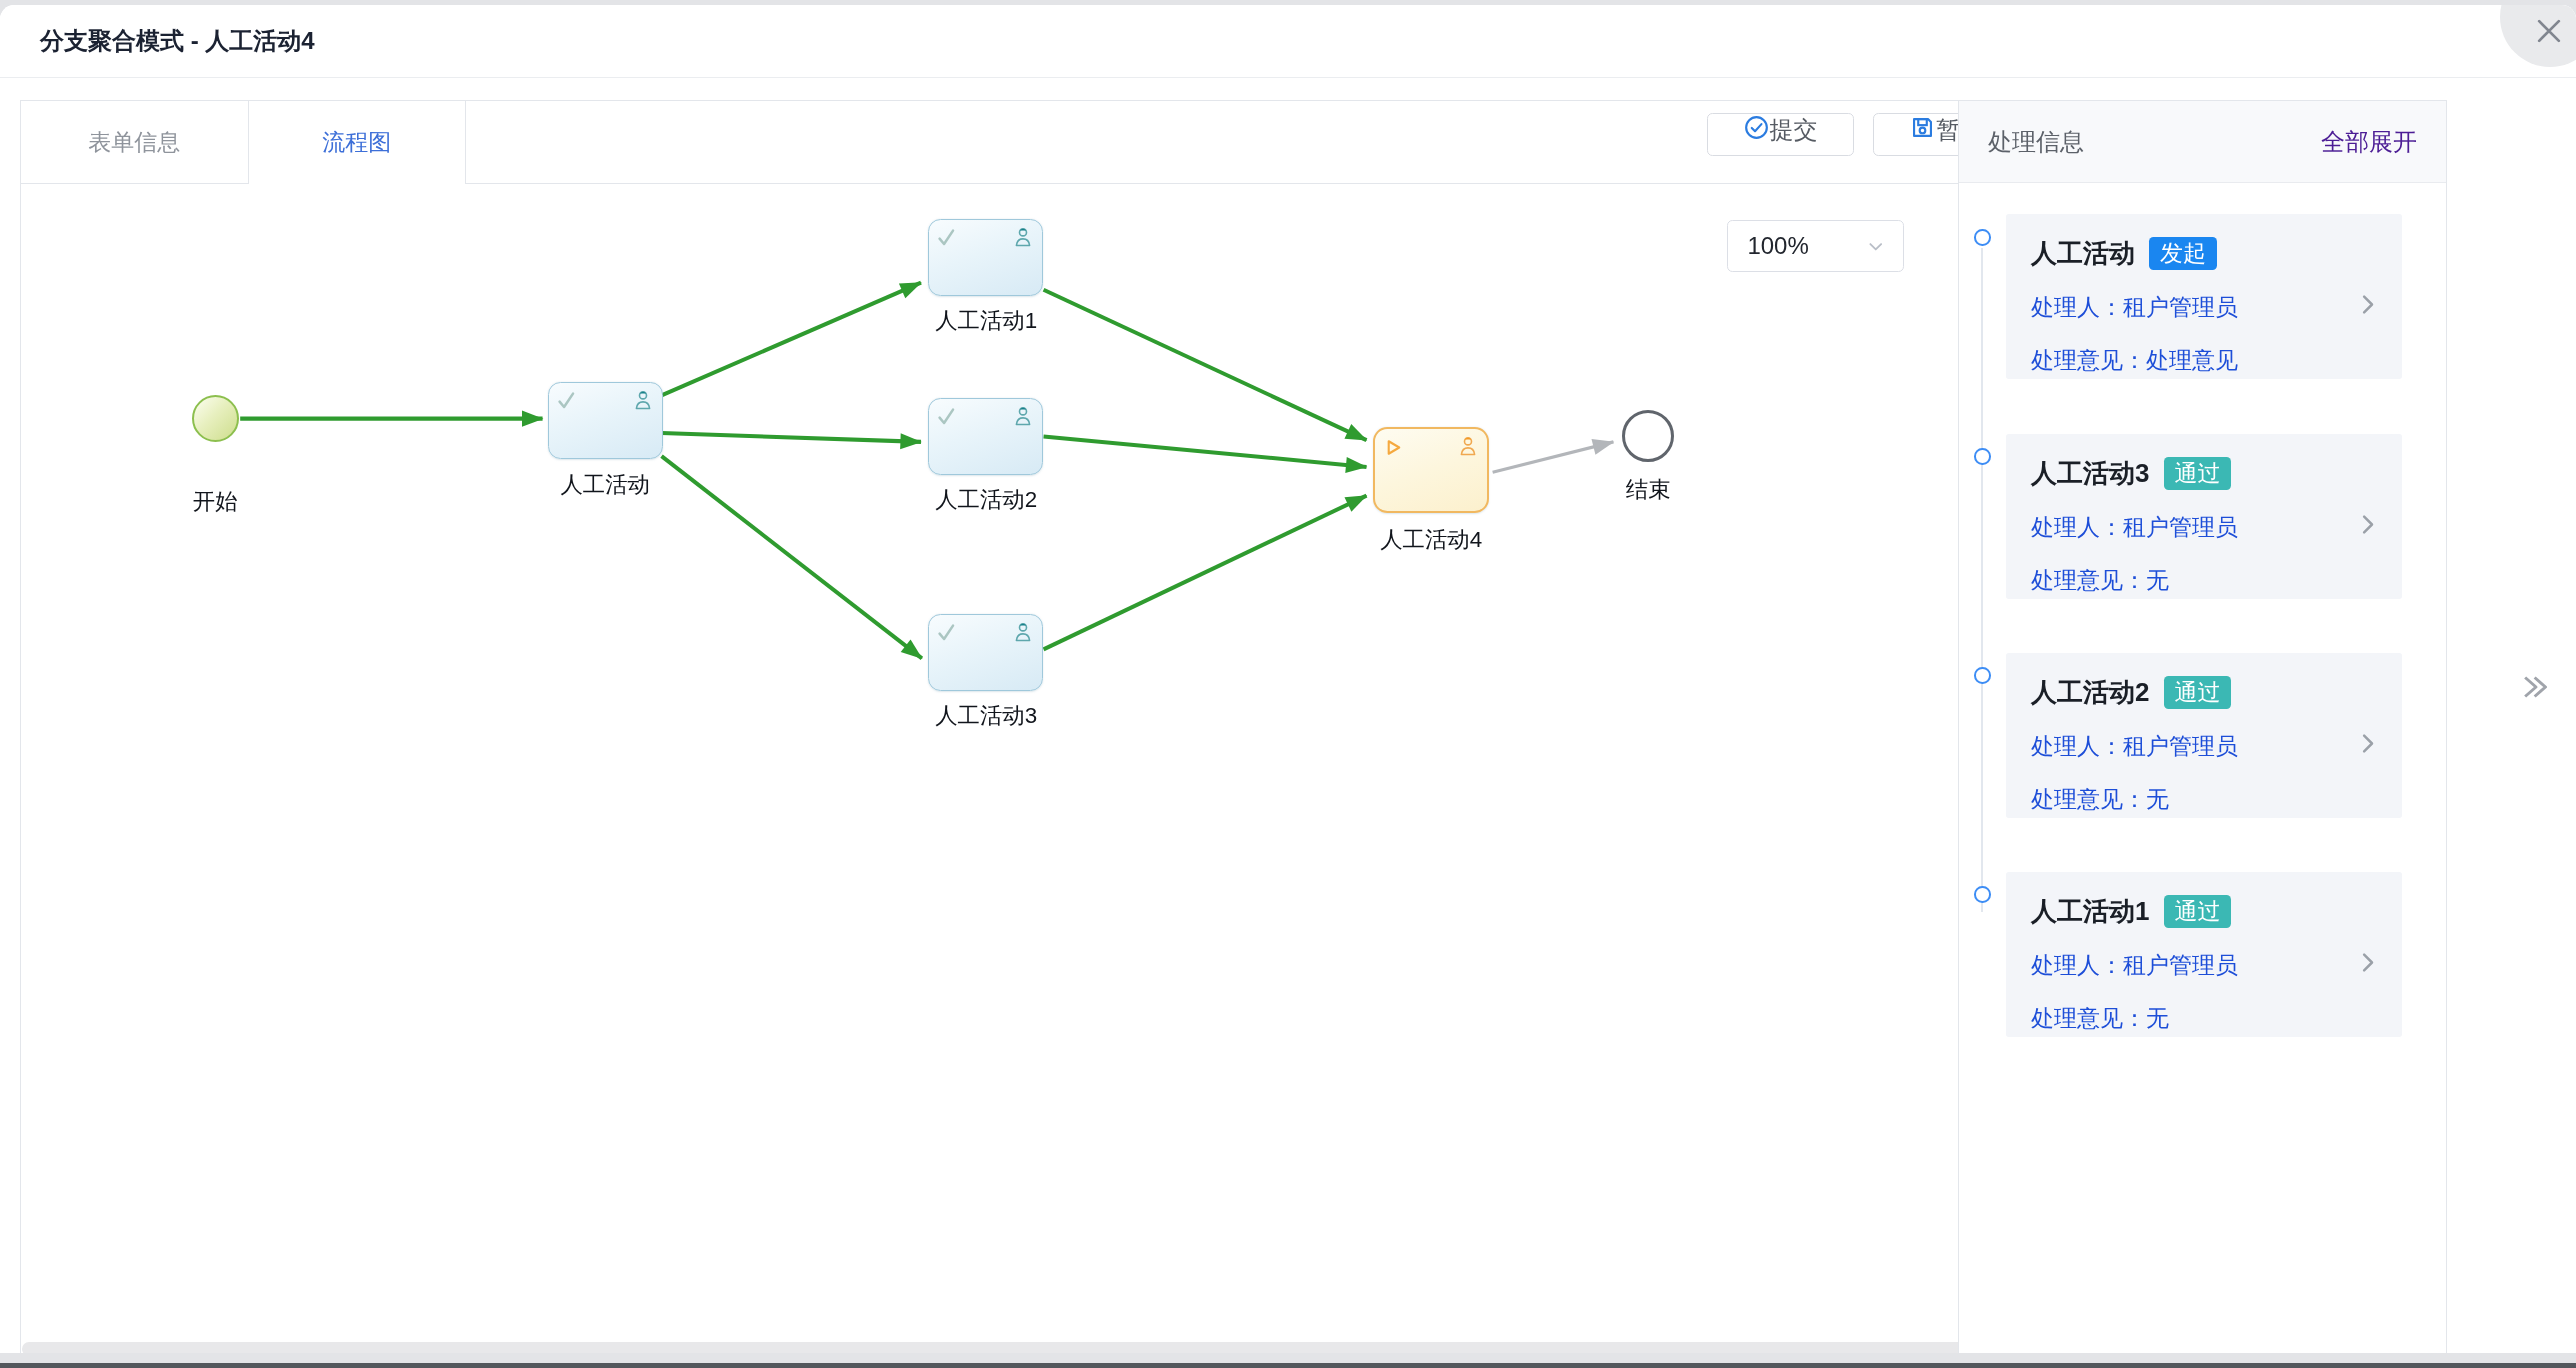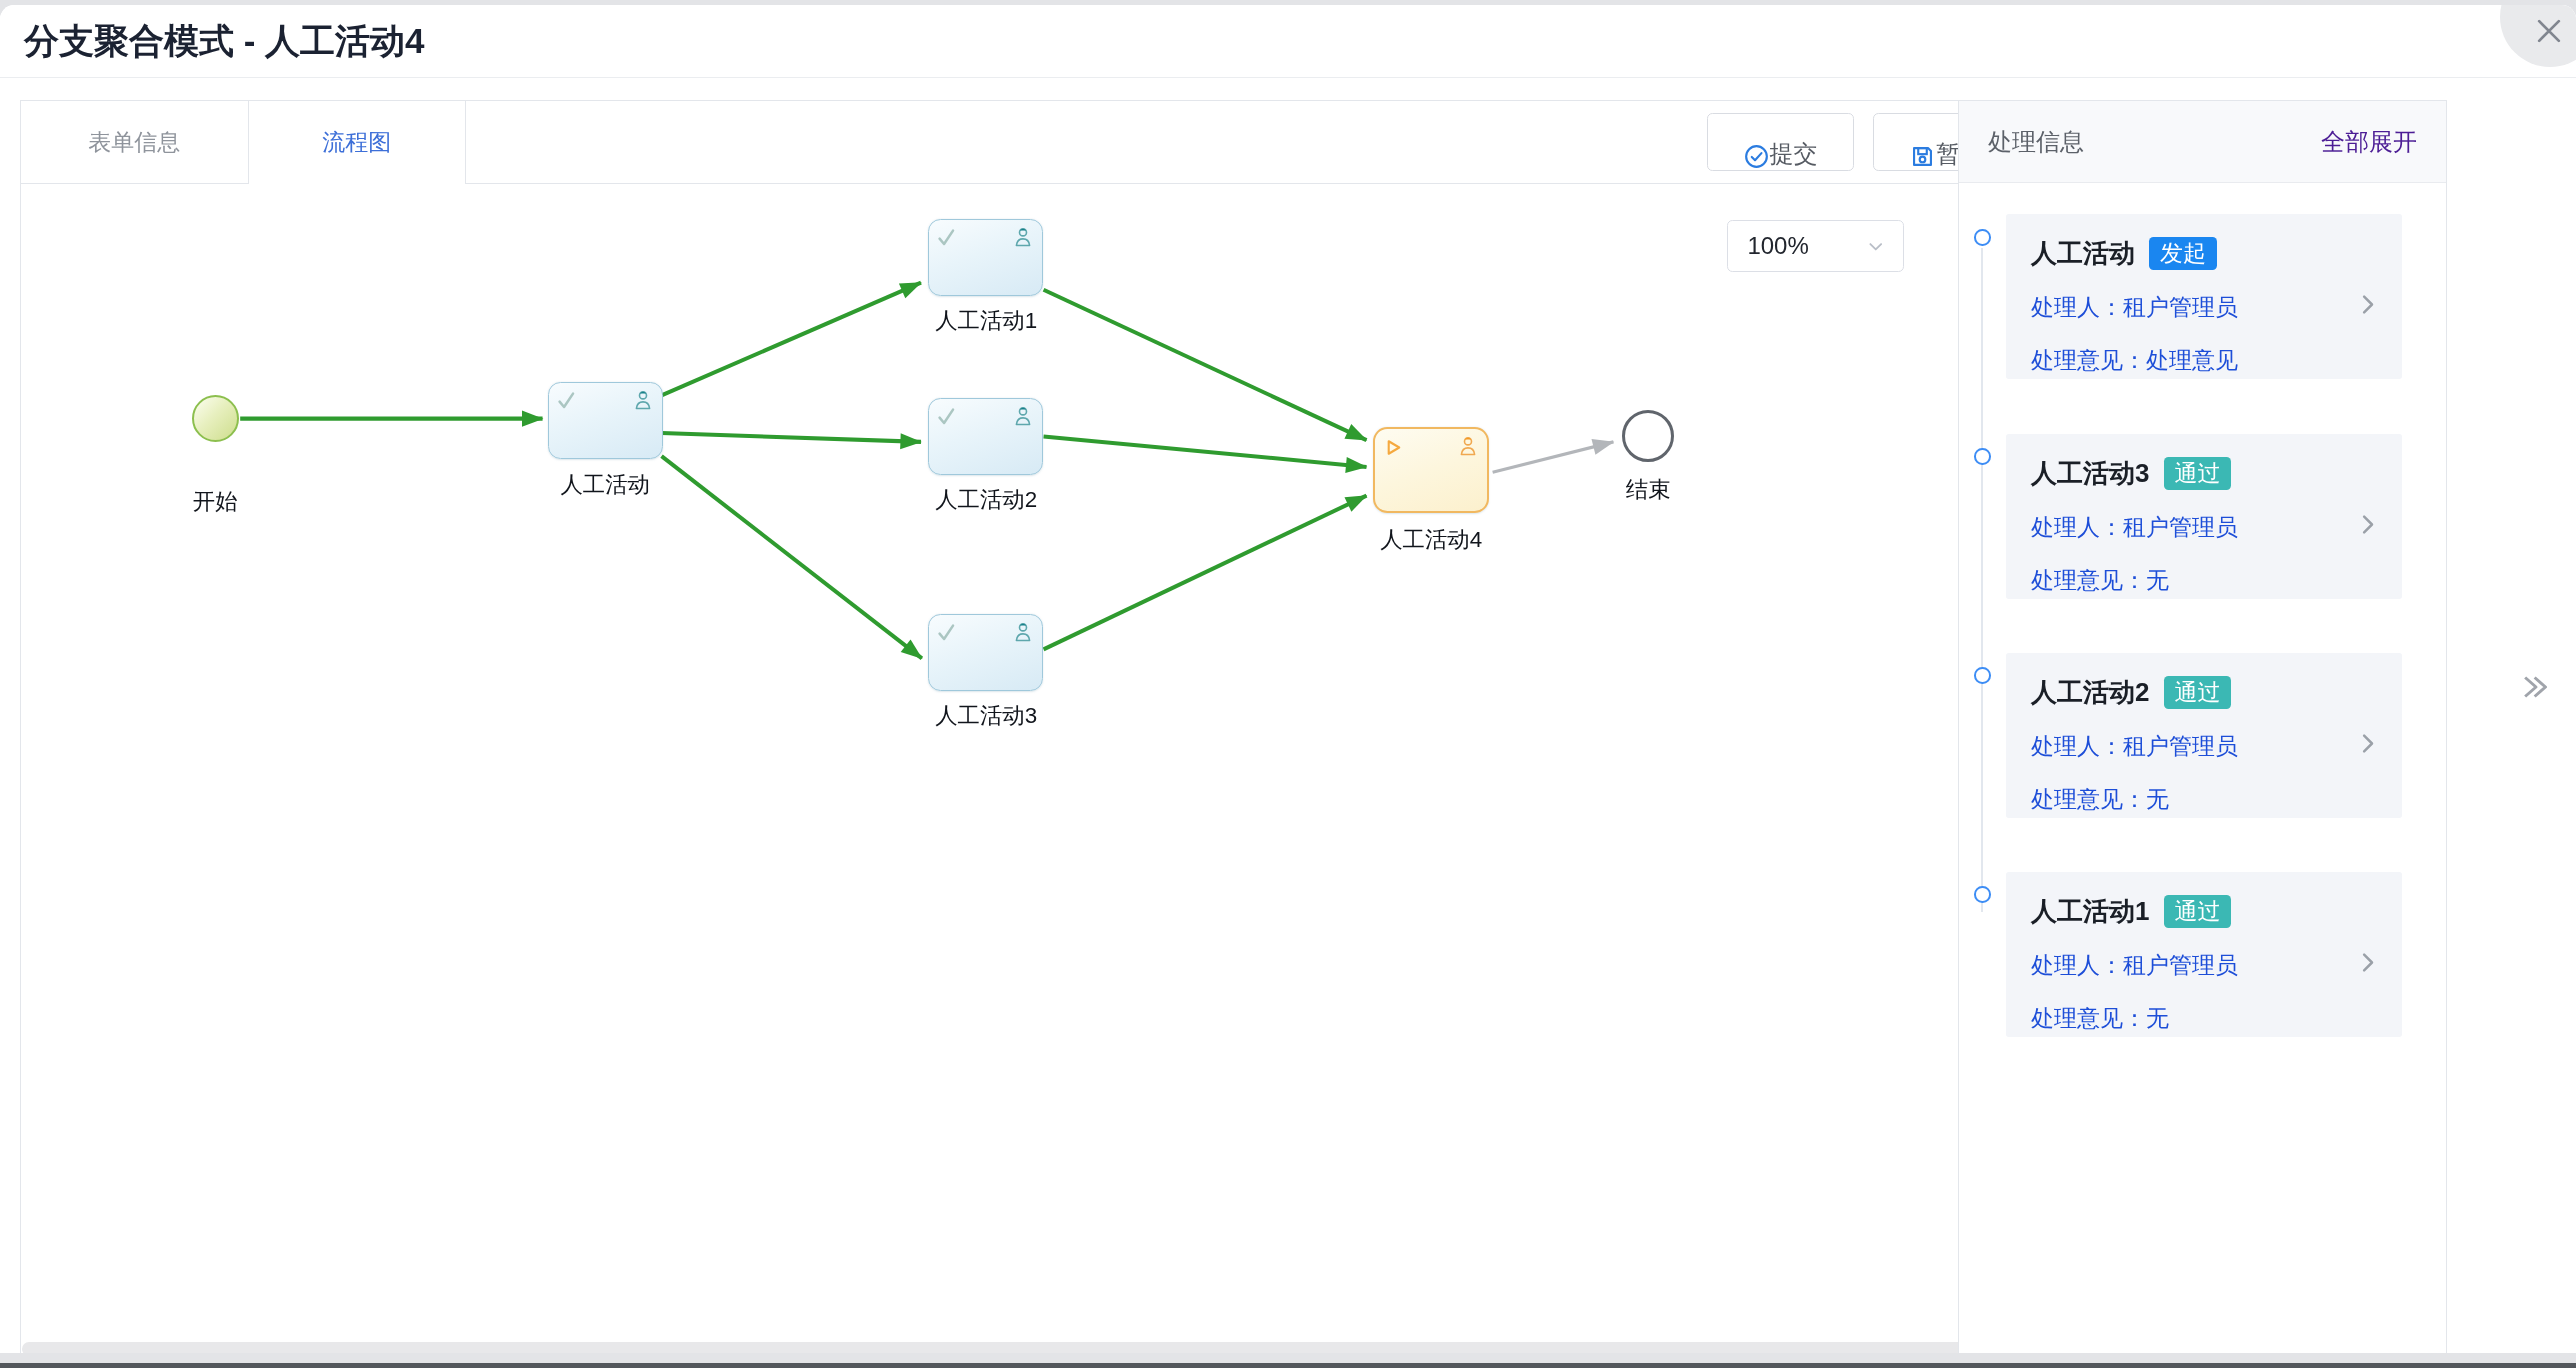--- a/index.html
+++ b/index.html
@@ -8,35 +8,35 @@
     background:#e3e4e7;
     font-family:"Liberation Sans","DejaVu Sans",sans-serif;
     -webkit-font-smoothing:antialiased;
   }
   .modal{position:absolute;left:0;top:5.4px;width:2576px;height:1348px;
     background:#fff;border-radius:14.3px 14.3px 0 0;overflow:hidden;}
   .bottom-bar{position:absolute;left:0;bottom:0;width:100%;height:5.4px;background:#53575c;}
 
   
   .dlg-header{position:absolute;left:0;top:0;width:100%;height:72px;border-bottom:0.9px solid #ebedf0;background:#fff;}
-  .dlg-title{position:absolute;left:24px;top:0;line-height:72px;font-size:35px;font-weight:600;color:#1b2232;}
+  .dlg-title{position:absolute;left:40px;top:0;line-height:72px;font-size:24px;font-weight:600;color:#1b2232;}
   .close-circle{position:absolute;left:2500px;top:-38px;width:100px;height:100px;border-radius:50%;background:#e9eaec;cursor:pointer;}
   .close-x{position:absolute;left:2532px;top:9px;width:34px;height:34px;}
 
   
   .left-wrap{position:absolute;left:19.7px;top:95px;width:2014px;height:1259px;
     border:0.9px solid #e3e6eb;background:#fff;box-sizing:border-box;padding-left:16px;}
   .tabbar{position:absolute;left:0;top:0;right:0;height:82px;border-bottom:0.9px solid #e3e6eb;background:#fff;}
   .tab{position:absolute;top:0;height:82px;line-height:82px;text-align:center;font-size:23px;color:#8f949c;
     border-right:0.9px solid #e3e6eb;box-sizing:border-box;cursor:pointer;background:#fff;}
   .tab1{left:0;width:228px;}
   .tab2{left:228px;width:217px;color:#3d6fd8;}
   .tab2::after{content:"";position:absolute;left:0;right:0;bottom:-1.8px;height:2.7px;background:#fff;}
   .tab-actions{position:absolute;right:12.5px;top:11.6px;display:flex;gap:19.7px;}
-  .btn{display:inline-flex;align-items:flex-end;justify-content:center;gap:0;height:58px;min-width:147px;
+  .btn{display:inline-flex;align-items:flex-start;justify-content:center;gap:0;height:43px;min-width:147px;
     padding:0 23px;box-sizing:border-box;background:#fff;border:0.9px solid #d9dce2;border-radius:5.4px;
     font-size:24px;color:#565b63;cursor:pointer;font-family:inherit;}
   .btn svg{display:block;}
 
   
   .canvas{position:absolute;left:0;top:83px;right:0;bottom:0;background:#fff;overflow:hidden;}
   .edges{position:absolute;left:0;top:0;width:2012px;height:1176px;pointer-events:none;}
   .node{position:absolute;box-sizing:border-box;cursor:pointer;}
   .node-start{left:171px;top:211px;width:47px;height:47px;border-radius:50%;
     border:2.7px solid #8cbf4e;background:linear-gradient(135deg,#f8fbe6 10%,#e7efbe 45%,#d2e195 90%);}

